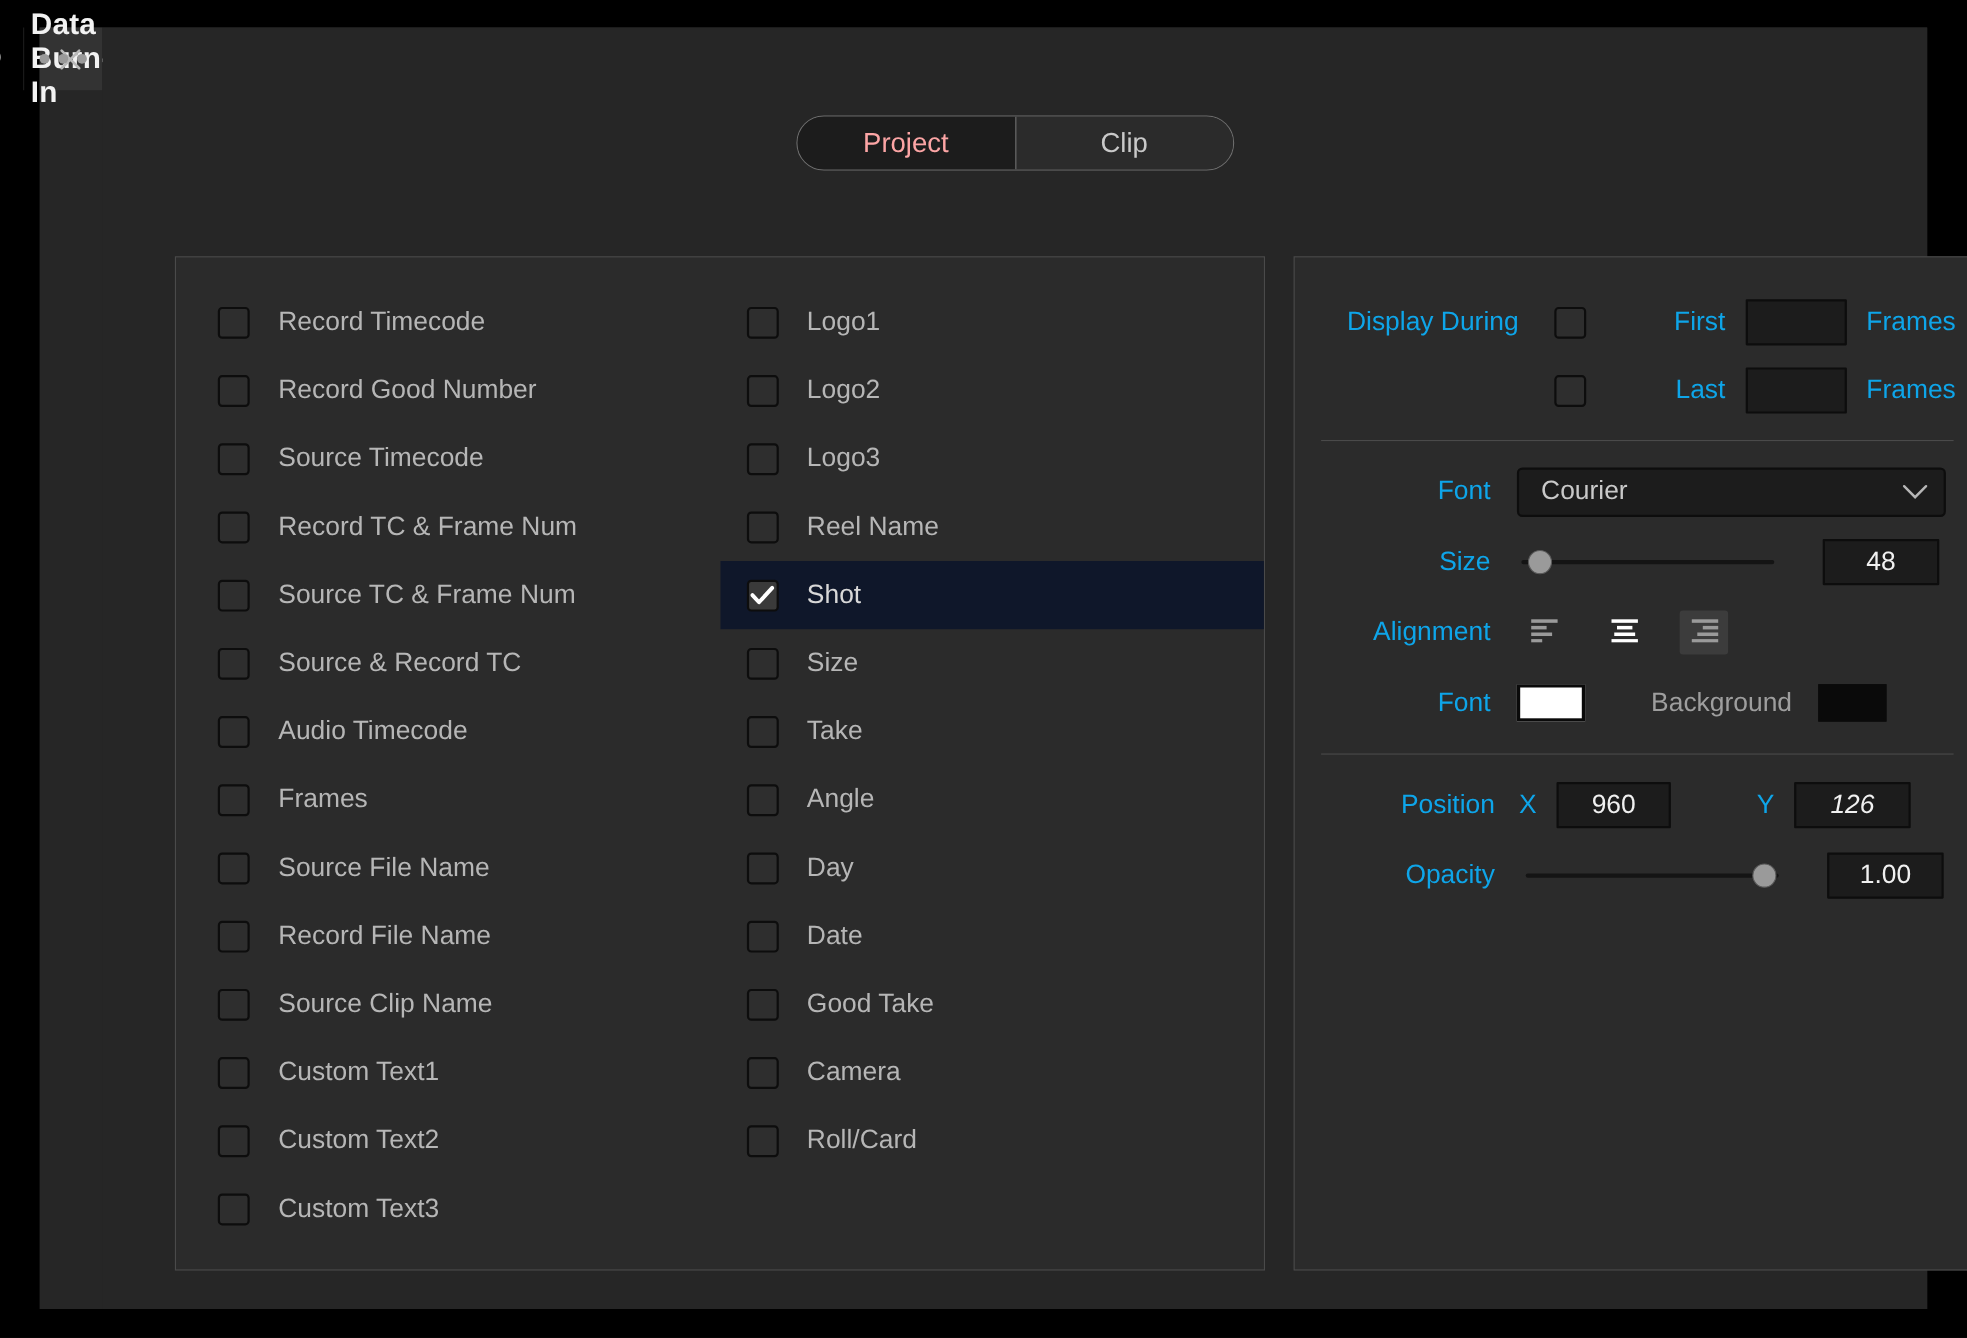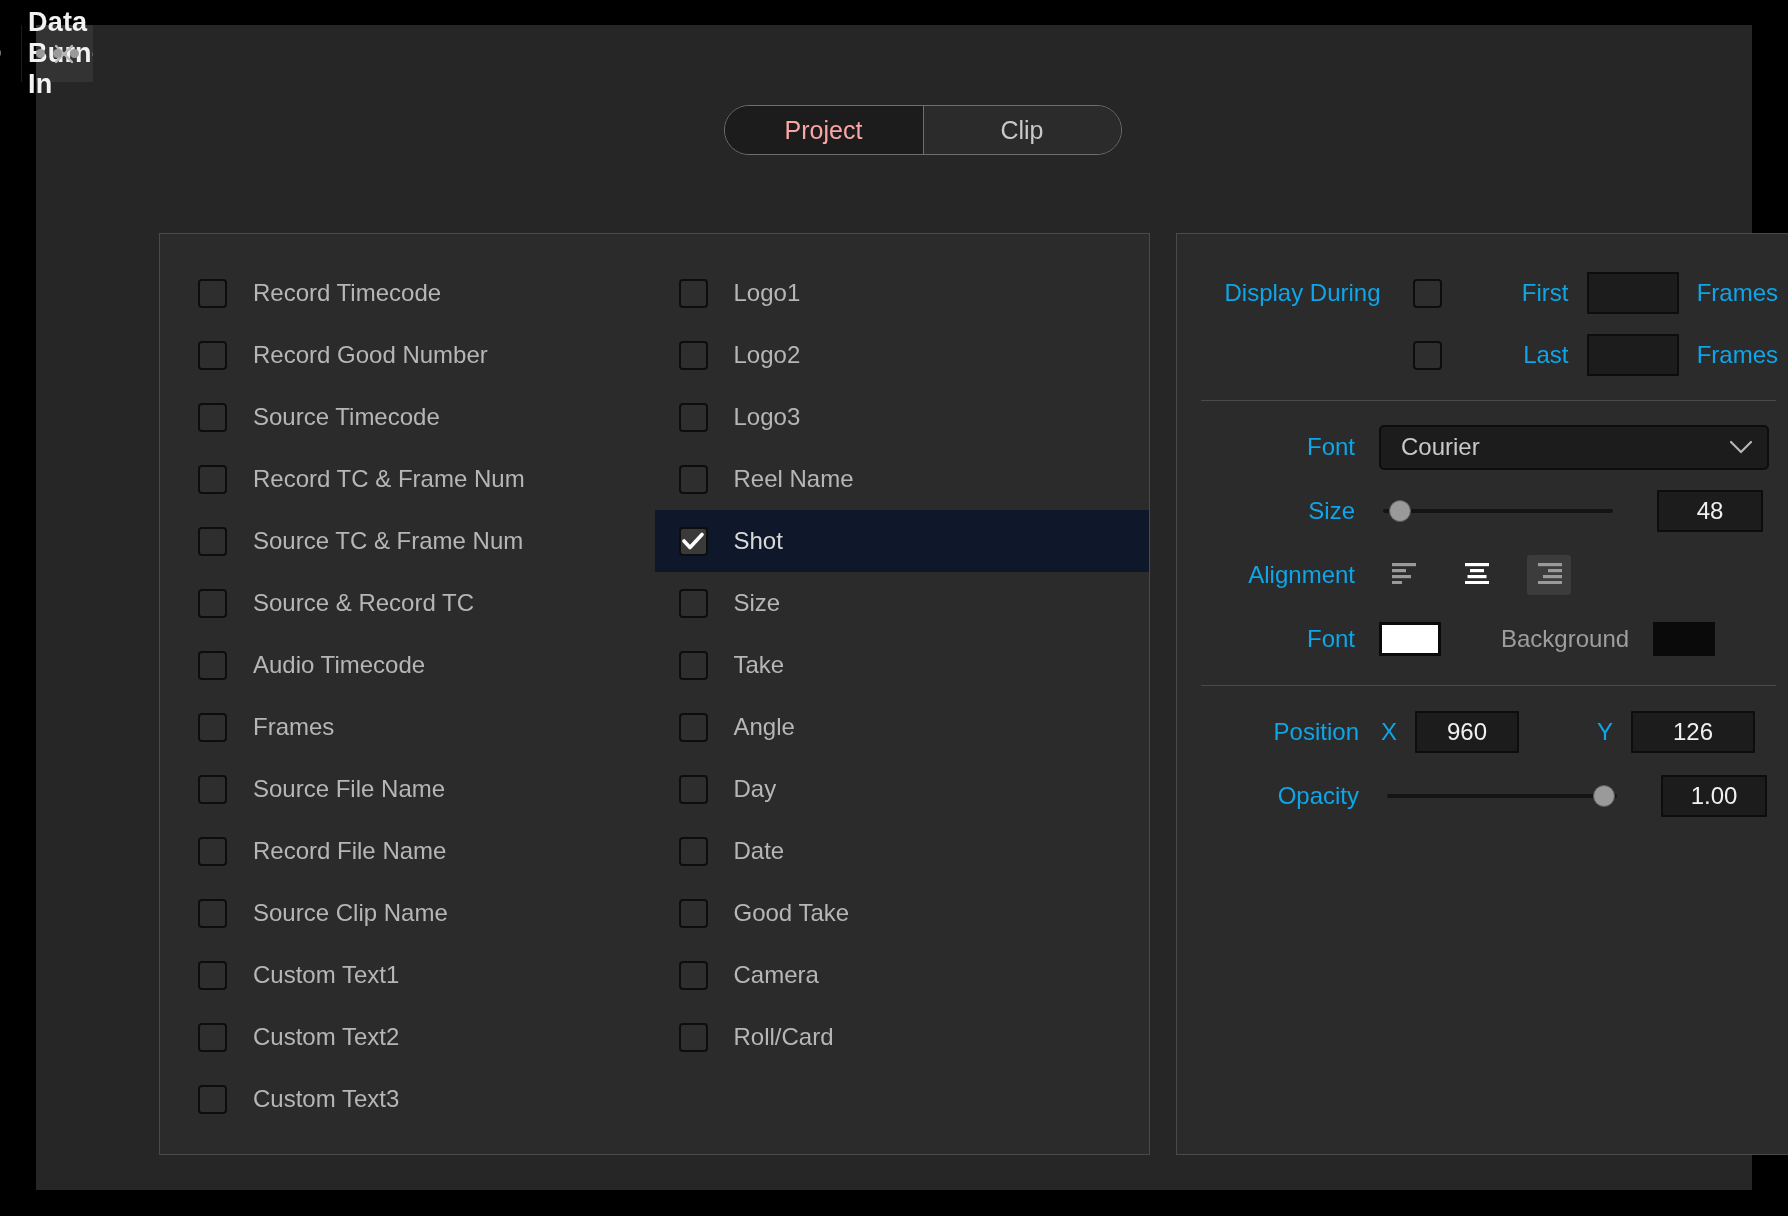--- a/index.html
+++ b/index.html
@@ -417,21 +417,21 @@
           <span class="swatch" id="bg-swatch" style="margin-left: 24px; background: rgb(10, 10, 10);"></span>
         </div>
 
         <div class="sep"></div>
 
         <div class="rrow">
           <span class="lbl" style="width:160px;text-align:right;">Position</span>
           <span class="lbl" style="margin-left:22px;">X</span>
           <span class="num-box" style="width:104px;margin-left:18px;">960</span>
           <span class="lbl" style="margin-left:78px;">Y</span>
-          <span class="num-box" style="width:124px;margin-left:18px;">126</span>
+          <span class="num-box" style="width:106px;margin-left:18px;font-style:italic;">126</span>
         </div>
 
         <div class="rrow">
           <span class="lbl" style="width:160px;text-align:right;">Opacity</span>
           <span class="slider" id="opacity-slider" style="width:230px;margin-left:28px;">
             <span class="track"></span>
             <span class="knob" style="left: 206px;"></span>
           </span>
           <span class="num-box" style="width:106px;margin-left:44px;">1.00</span>
         </div>

